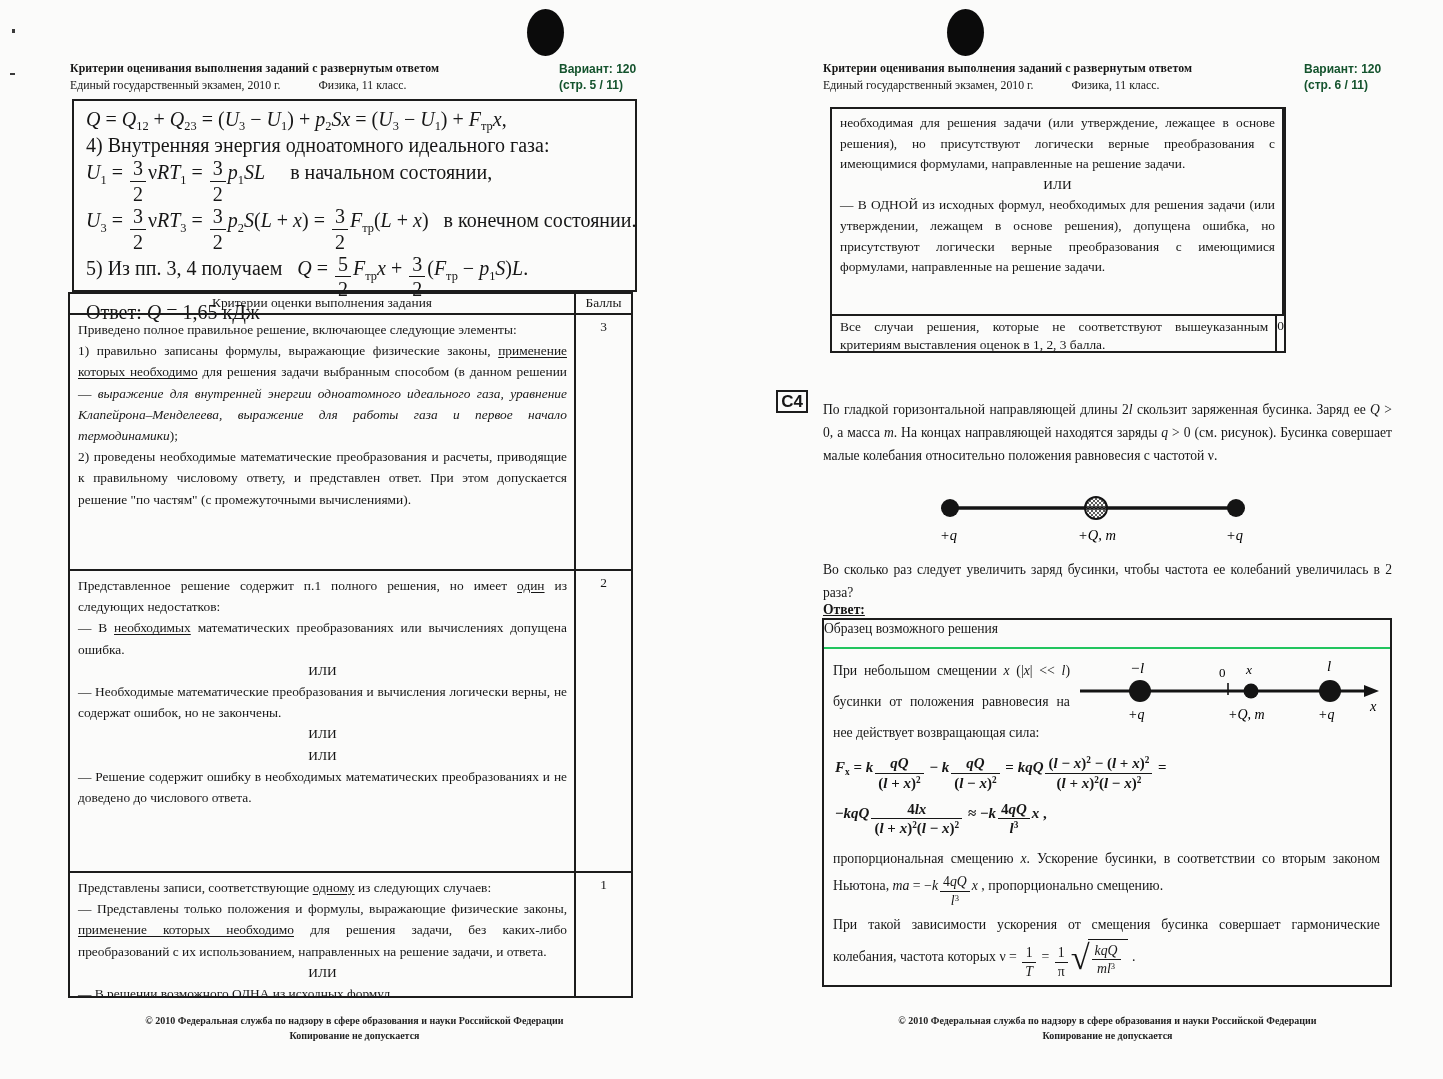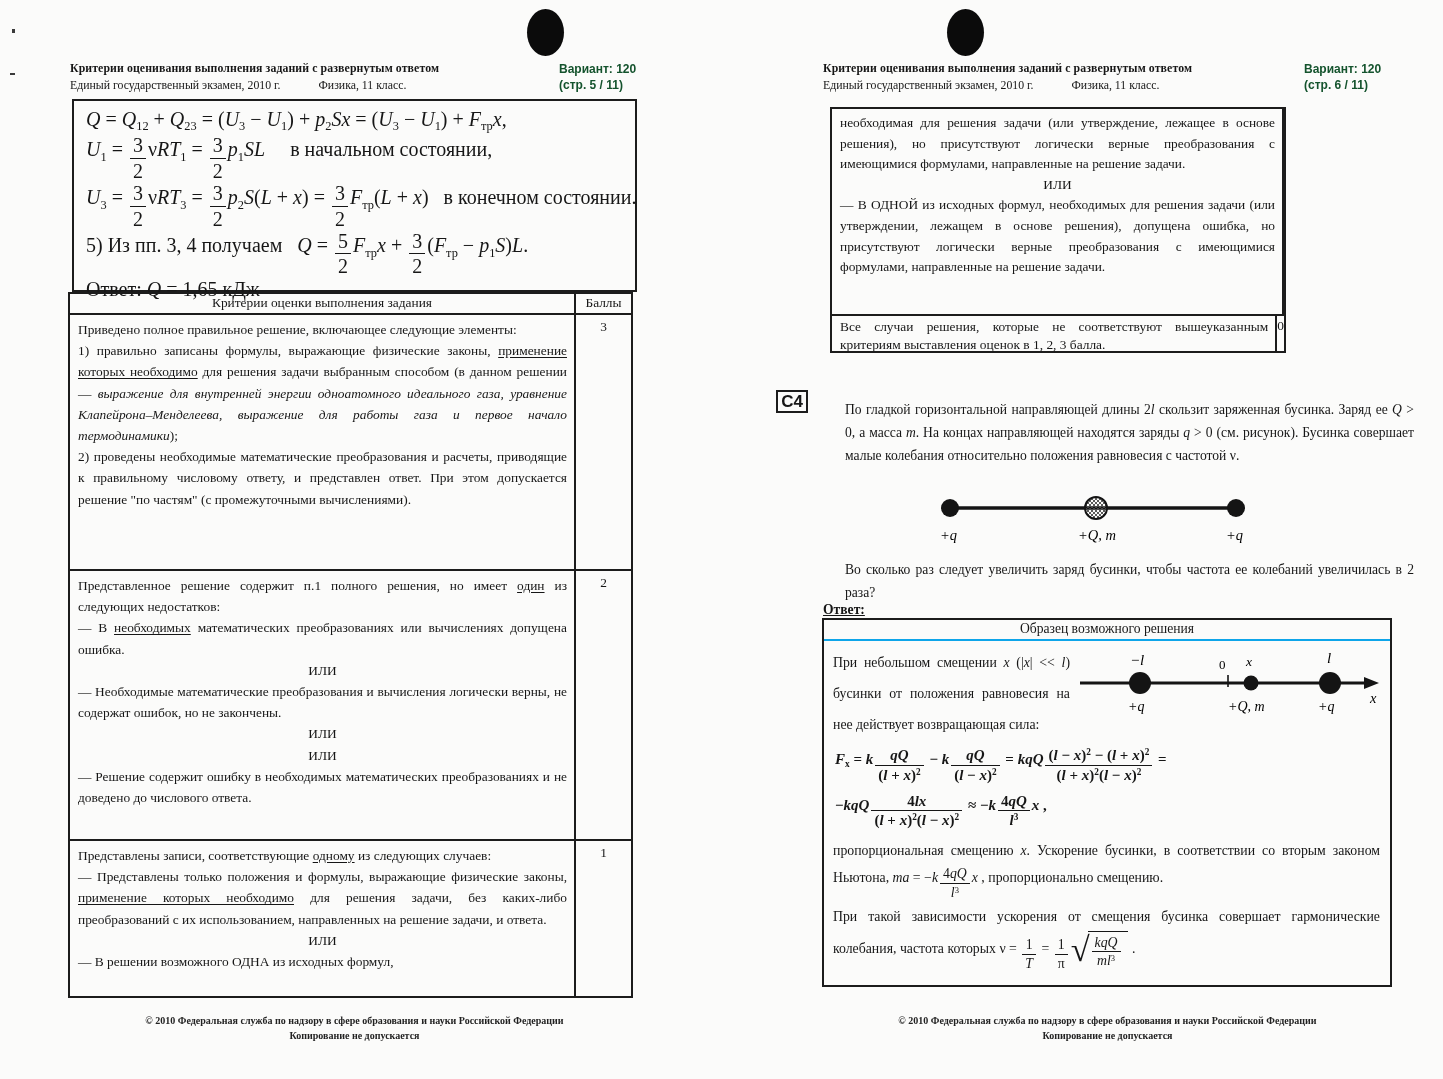--- a/index.html
+++ b/index.html
@@ -37,23 +37,23 @@
   .trow.last { border-bottom:none; flex:1; }
   .td-crit { border-right:2px solid #1c1c1c; padding:4px 7px 3px 8px;
              text-align:justify; line-height:21.2px; }
   .td-pts { flex:1; text-align:center; padding-top:4px; }
   .tblL .td-crit, .tblL .th-crit { width:506px; }
   .tblR .td-crit, .tblR .th-crit { width:495px; }
   .cp { text-align:center; }
   .c4box { border:2px solid #1c1c1c; text-align:center; font-weight:bold;
            font-family:"Liberation Sans","DejaVu Sans",sans-serif; font-size:17px;
            line-height:19px; }
-  .jpar { text-align:justify; line-height:23px; font-size:13.6px;margin-left:22px; }
+  .jpar { text-align:justify; line-height:23px; font-size:13.6px; }
   .ans { font-weight:bold; text-decoration:underline; font-size:13.6px; }
-  .sol-head { border-bottom:2px solid #0ea5e9; text-align:center; padding:1px 0 2px;
+  .sol-head { border-bottom:2px solid #22c55e; text-align:left; padding:1px 0 10px;
               font-size:13.6px; }
   .sol-body { padding:6px 10px 4px 9px; font-size:13.8px; }
   .sol-intro { line-height:31px; text-align:justify; }
   .sol-fig { float:right; margin:2px 0 4px 8px; }
   .fxline { font-size:15px; margin:7px 0 9px 2px; white-space:nowrap;font-weight:bold; }
   .sol-par { text-align:justify; line-height:1.95; margin-top:4px; }
   .footer { text-align:center; font-size:10px; font-weight:bold; line-height:1.5;
             color:#222; }
   svg text { font-family:"Liberation Serif","DejaVu Serif",serif; }
 </style>
@@ -71,40 +71,41 @@
     <span>Единый государственный экзамен, 2010 г.</span><span class="gap">Физика, 11 класс.</span>
   </div>
 </header>
 <div class="abs variant" style="left:559px;top:61px">
   <div>Вариант: 120</div>
   <div>(стр. 5 / 11)</div>
 </div>
 
 <div class="abs box fbox" style="left:72px;top:99px;width:565px;height:193px">
   <div class="fline"><i>Q</i><span> = </span><i>Q</i><sub>12</sub><span> + </span><i>Q</i><sub>23</sub><span> = (</span><i>U</i><sub>3</sub><span> − </span><i>U</i><sub>1</sub><span>) + </span><i>p</i><sub>2</sub><i>Sx</i><span> = (</span><i>U</i><sub>3</sub><span> − </span><i>U</i><sub>1</sub><span>) + </span><i>F</i><sub>тр</sub><i>x</i><span>,</span></div>
+  <div class="fline">4) Внутренняя энергия одноатомного идеального газа:</div>
   <div class="fline"><i>U</i><sub>1</sub><span> = </span><span class="fr"><span class="nu">3</span><span class="de">2</span></span><span>ν</span><i>RT</i><sub>1</sub><span> = </span><span class="fr"><span class="nu">3</span><span class="de">2</span></span><i>p</i><sub>1</sub><i>SL</i><span>  в начальном состоянии,</span></div>
   <div class="fline"><i>U</i><sub>3</sub><span> = </span><span class="fr"><span class="nu">3</span><span class="de">2</span></span><span>ν</span><i>RT</i><sub>3</sub><span> = </span><span class="fr"><span class="nu">3</span><span class="de">2</span></span><i>p</i><sub>2</sub><i>S</i><span>(</span><i>L</i><span> + </span><i>x</i><span>) = </span><span class="fr"><span class="nu">3</span><span class="de">2</span></span><i>F</i><sub>тр</sub><span>(</span><i>L</i><span> + </span><i>x</i><span>)  в конечном состоянии.</span></div>
   <div class="fline"><span>5) Из пп. 3, 4 получаем  </span><i>Q</i><span> = </span><span class="fr"><span class="nu">5</span><span class="de">2</span></span><i>F</i><sub>тр</sub><i>x</i><span> + </span><span class="fr"><span class="nu">3</span><span class="de">2</span></span><span>(</span><i>F</i><sub>тр</sub><span> − </span><i>p</i><sub>1</sub><i>S</i><span>)</span><i>L</i><span>.</span></div>
   <div class="fline"><span>Ответ: </span><i>Q</i><span> = 1,65 кДж</span></div>
 </div>
 
 <div class="abs tbl tblL" style="left:68px;top:292px;width:565px;height:706px">
   <div class="thead">
     <div class="th-crit">Критерии оценки выполнения задания</div>
     <div class="th-pts">Баллы</div>
   </div>
   <div class="trow" style="height:256px">
     <div class="td-crit">
       <p><span>Приведено полное правильное решение, включающее следующие элементы:</span></p>
       <p><span>1) правильно записаны формулы, выражающие физические законы, </span><u>применение которых необходимо</u><span> для решения задачи выбранным способом (в данном решении — </span><i>выражение для внутренней энергии одноатомного идеального газа, уравнение Клапейрона–Менделеева, выражение для работы газа и первое начало термодинамики</i><span>);</span></p>
       <p><span>2) проведены необходимые математические преобразования и расчеты, приводящие к правильному числовому ответу, и представлен ответ. При этом допускается решение "по частям" (с промежуточными вычислениями).</span></p>
     </div>
     <div class="td-pts">3</div>
   </div>
-  <div class="trow" style="height:270px">
+  <div class="trow" style="height:302px">
     <div class="td-crit">
       <p><span>Представленное решение содержит п.1 полного решения, но имеет </span><u>один</u><span> из следующих недостатков:</span></p>
       <p><span>— В </span><u>необходимых</u><span> математических преобразованиях или вычислениях допущена ошибка.</span></p>
       <p class="cp">ИЛИ</p>
       <p><span>— Необходимые математические преобразования и вычисления логически верны, не содержат ошибок, но не закончены.</span></p>
       <p class="cp">ИЛИ</p>
       <p class="cp">ИЛИ</p>
       <p><span>— Решение содержит ошибку в необходимых математических преобразованиях и не доведено до числового ответа.</span></p>
     </div>
     <div class="td-pts">2</div>

